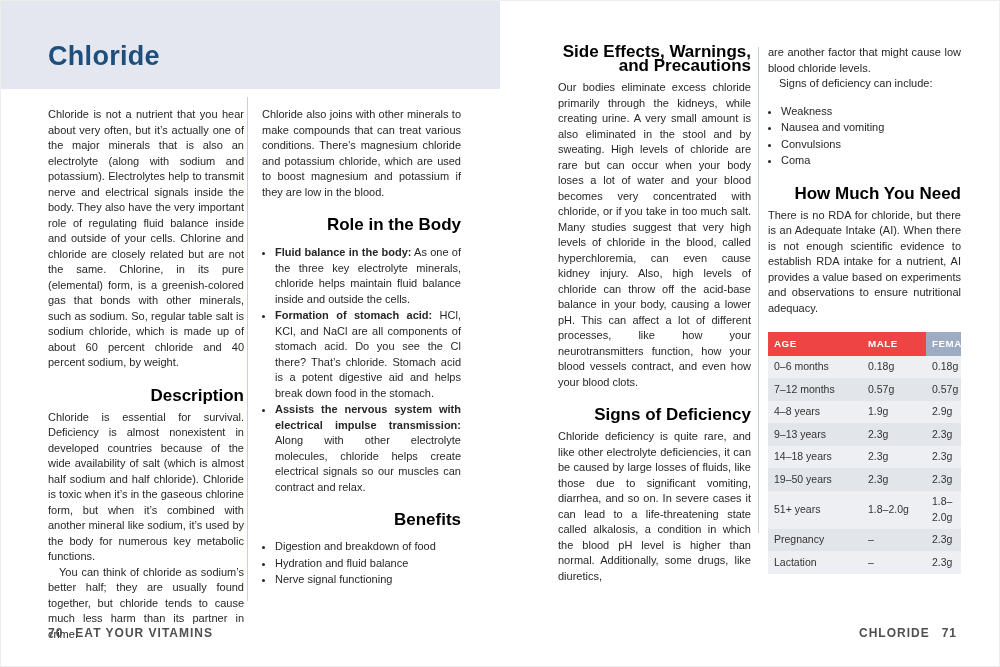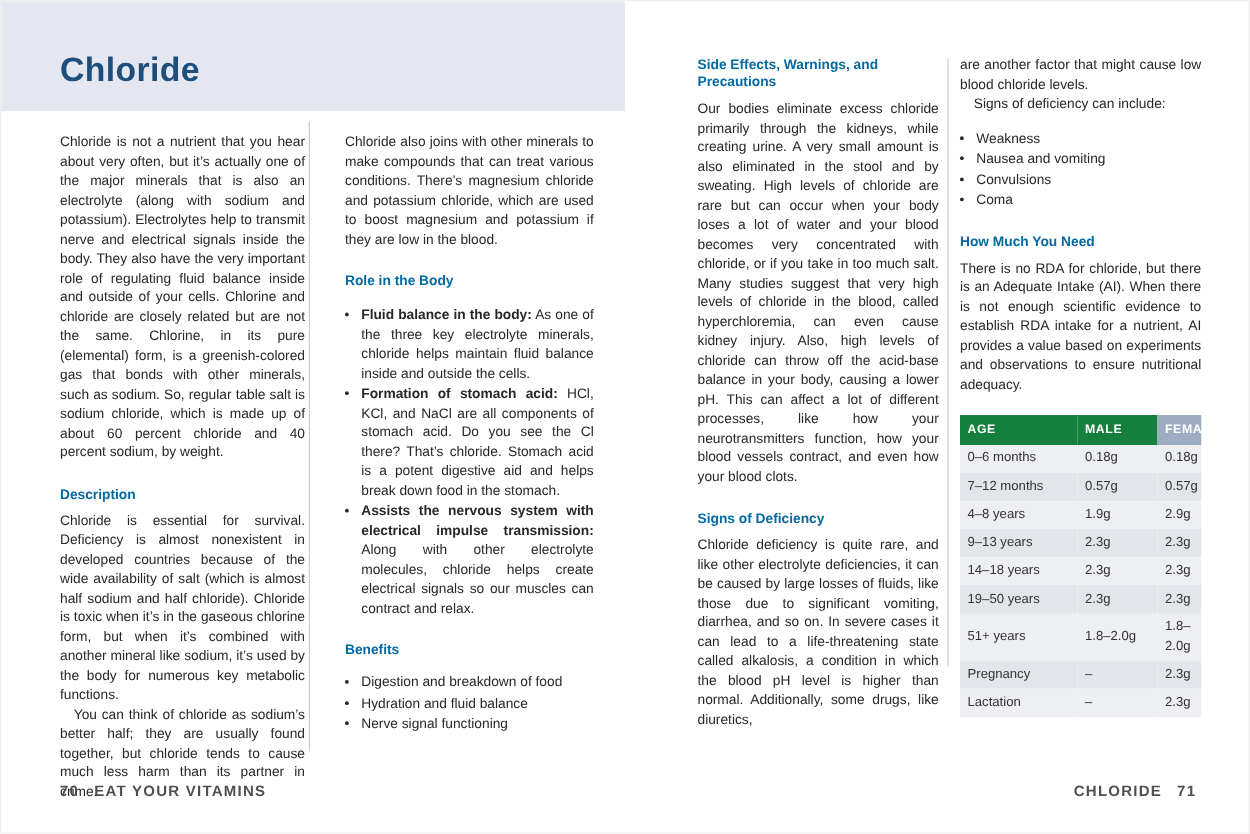--- a/index.html
+++ b/index.html
@@ -15,27 +15,27 @@
     position:absolute; left:47px; top:40px; margin:0;
     font-size:27px; font-weight:bold; color:#1e4e7c; letter-spacing:0.3px;
   }
   .vrule { position:absolute; width:1px; background:#c4cfdf; }
   .rule-left  { left:246px; top:96px;  height:504px; }
   .rule-right { left:757px; top:46px;  height:486px; }
 
   .col { position:absolute; font-size:11px; line-height:15.5px; }
   .col p { margin:0; text-align:justify; }
   .col1 { left:47px;  top:106px; width:196px; }
-  .col2 { left:275px; top:106px; width:199px; }
+  .col2 { left:261px; top:106px; width:199px; }
   .col3 { left:557px; top:44px;  width:193px; }
   .col4 { left:767px; top:44px;  width:193px; }
 
   h2.section-heading {
-    margin:18px 0 7px 0; font-size:11px; line-height:14px;
-    font-weight:bold; color:#0369a1;
+    margin:18px 0 7px 0; font-size:17px; line-height:14px;
+    font-weight:bold; color:#000000;text-align:right;
   }
   h2.section-heading.first { margin-top:0; }
   .indent { text-indent:11px; }
 
   ul.role-list {
     margin:13px 0 0 0; padding:0 0 0 13px; list-style:disc outside;
   }
   ul.role-list li { margin:0 0 1px 0; text-align:justify; }
   ul.role-list li b { font-weight:bold; }
 
@@ -43,21 +43,21 @@
     margin:12px 0 0 0; padding:0 0 0 13px; list-style:disc outside;
   }
   ul.plain-list li { margin:0 0 1px 0; }
 
   table.intake {
     margin-top:16px; width:193px; border-collapse:collapse;
     font-size:10.5px; color:#333333; table-layout:fixed;
   }
   table.intake th {
     font-size:9.8px; font-weight:bold; color:#ffffff; letter-spacing:0.5px;
-    text-align:left; padding:4px 6px; background:#15803d;
+    text-align:left; padding:4px 6px; background:#ef4444;
   }
   table.intake th.th-female { background:#9dabc3; }
   table.intake th.th-age { width:82px; }
   table.intake th.th-male { width:52px; }
   table.intake td { padding:3.5px 6px; }
   table.intake tbody tr:nth-child(odd)  { background:#edeff3; }
   table.intake tbody tr:nth-child(even) { background:#e2e5ea; }
 
   .footer {
     position:absolute; top:625px; font-size:12px; letter-spacing:1px;

